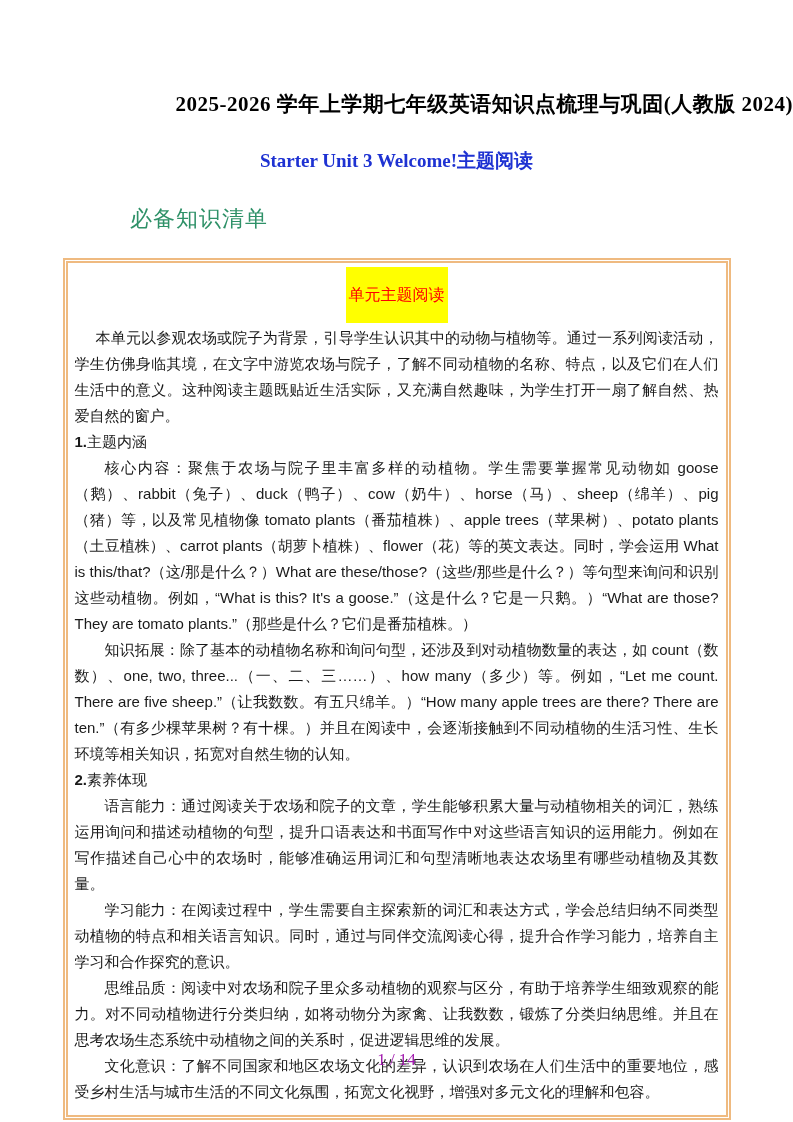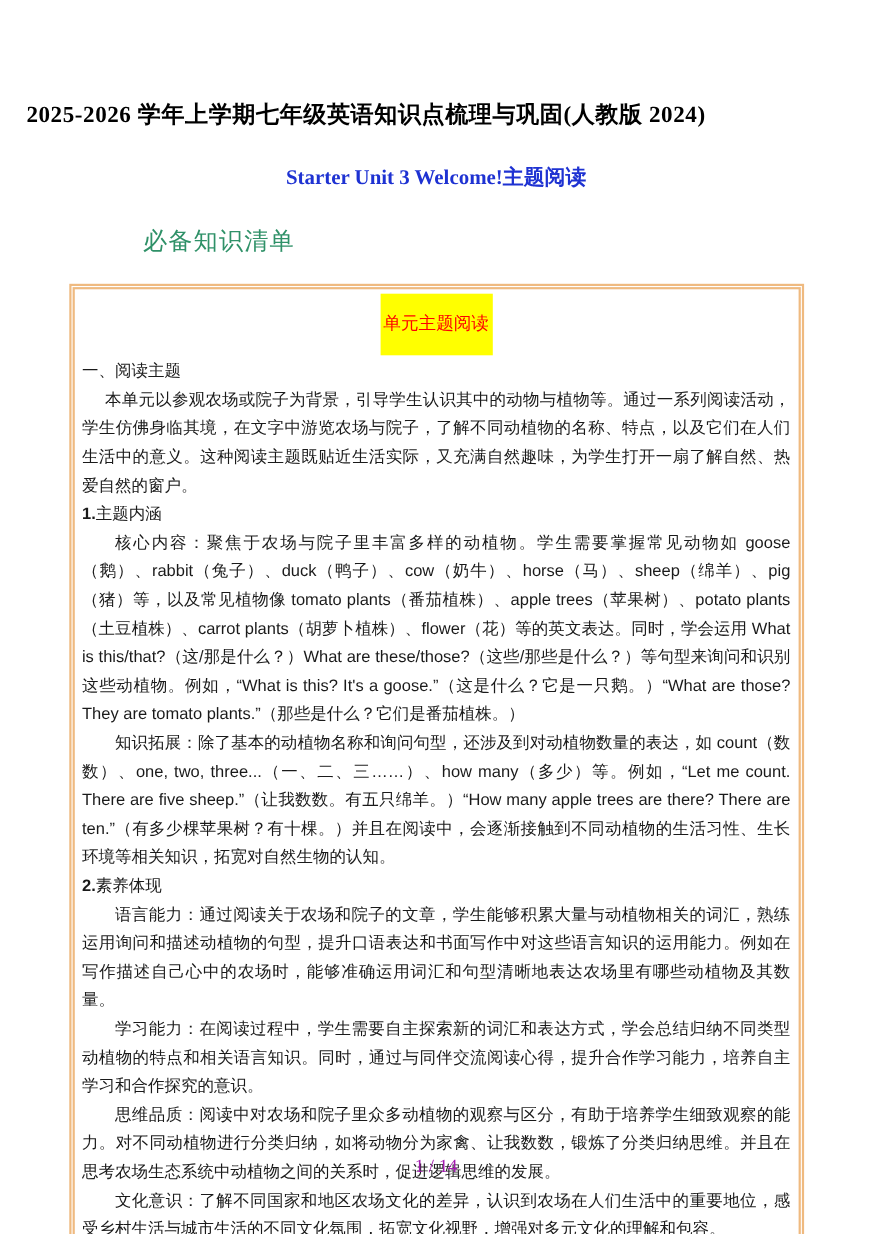--- a/index.html
+++ b/index.html
@@ -8,21 +8,21 @@
     position:relative;
     width:793px; height:1122px;
     margin:0 auto;
     background:#ffffff;
     overflow:hidden;
     font-family:"Liberation Sans","DejaVu Sans",sans-serif;
     color:#1a1a1a;
   }
   .doc-title {
     padding-top:90px;
-    text-align:left;
+    text-align:right;
     font-family:"Liberation Serif","DejaVu Serif",serif;
     font-size:21px;
     font-weight:bold;
     color:#000000;
     letter-spacing:0.5px;
     padding-left:24px;
   }
   .doc-subtitle {
     margin-top:30px;
     text-align:center;
@@ -85,21 +85,20 @@
 
   <div class="doc-subtitle">Starter Unit 3 Welcome!主题阅读</div>
 
   <div class="kb-heading">必备知识清单</div>
 
   <div class="content-box">
     <div class="box-title-row">
       <span class="box-title">单元主题阅读</span>
     </div>
     <div id="paragraphs">
-        <p class="para plain">一、阅读主题</p>
         <p class="para indent-sm">本单元以参观农场或院子为背景，引导学生认识其中的动物与植物等。通过一系列阅读活动，学生仿佛身临其境，在文字中游览农场与院子，了解不同动植物的名称、特点，以及它们在人们生活中的意义。这种阅读主题既贴近生活实际，又充满自然趣味，为学生打开一扇了解自然、热爱自然的窗户。</p>
         <p class="para num"><b>1.</b>主题内涵</p>
         <p class="para indent">核心内容：聚焦于农场与院子里丰富多样的动植物。学生需要掌握常见动物如 goose（鹅）、rabbit（兔子）、duck（鸭子）、cow（奶牛）、horse（马）、sheep（绵羊）、pig（猪）等，以及常见植物像 tomato plants（番茄植株）、apple trees（苹果树）、potato plants（土豆植株）、carrot plants（胡萝卜植株）、flower（花）等的英文表达。同时，学会运用 What is this/that?（这/那是什么？）What are these/those?（这些/那些是什么？）等句型来询问和识别这些动植物。例如，“What is this? It's a goose.”（这是什么？它是一只鹅。）“What are those? They are tomato plants.”（那些是什么？它们是番茄植株。）</p>
         <p class="para indent">知识拓展：除了基本的动植物名称和询问句型，还涉及到对动植物数量的表达，如 count（数数）、one, two, three...（一、二、三……）、how many（多少）等。例如，“Let me count. There are five sheep.”（让我数数。有五只绵羊。）“How many apple trees are there? There are ten.”（有多少棵苹果树？有十棵。）并且在阅读中，会逐渐接触到不同动植物的生活习性、生长环境等相关知识，拓宽对自然生物的认知。</p>
         <p class="para num"><b>2.</b>素养体现</p>
         <p class="para indent">语言能力：通过阅读关于农场和院子的文章，学生能够积累大量与动植物相关的词汇，熟练运用询问和描述动植物的句型，提升口语表达和书面写作中对这些语言知识的运用能力。例如在写作描述自己心中的农场时，能够准确运用词汇和句型清晰地表达农场里有哪些动植物及其数量。</p>
         <p class="para indent">学习能力：在阅读过程中，学生需要自主探索新的词汇和表达方式，学会总结归纳不同类型动植物的特点和相关语言知识。同时，通过与同伴交流阅读心得，提升合作学习能力，培养自主学习和合作探究的意识。</p>
         <p class="para indent">思维品质：阅读中对农场和院子里众多动植物的观察与区分，有助于培养学生细致观察的能力。对不同动植物进行分类归纳，如将动物分为家禽、让我数数，锻炼了分类归纳思维。并且在思考农场生态系统中动植物之间的关系时，促进逻辑思维的发展。</p>
         <p class="para indent">文化意识：了解不同国家和地区农场文化的差异，认识到农场在人们生活中的重要地位，感受乡村生活与城市生活的不同文化氛围，拓宽文化视野，增强对多元文化的理解和包容。</p>
       </div>

